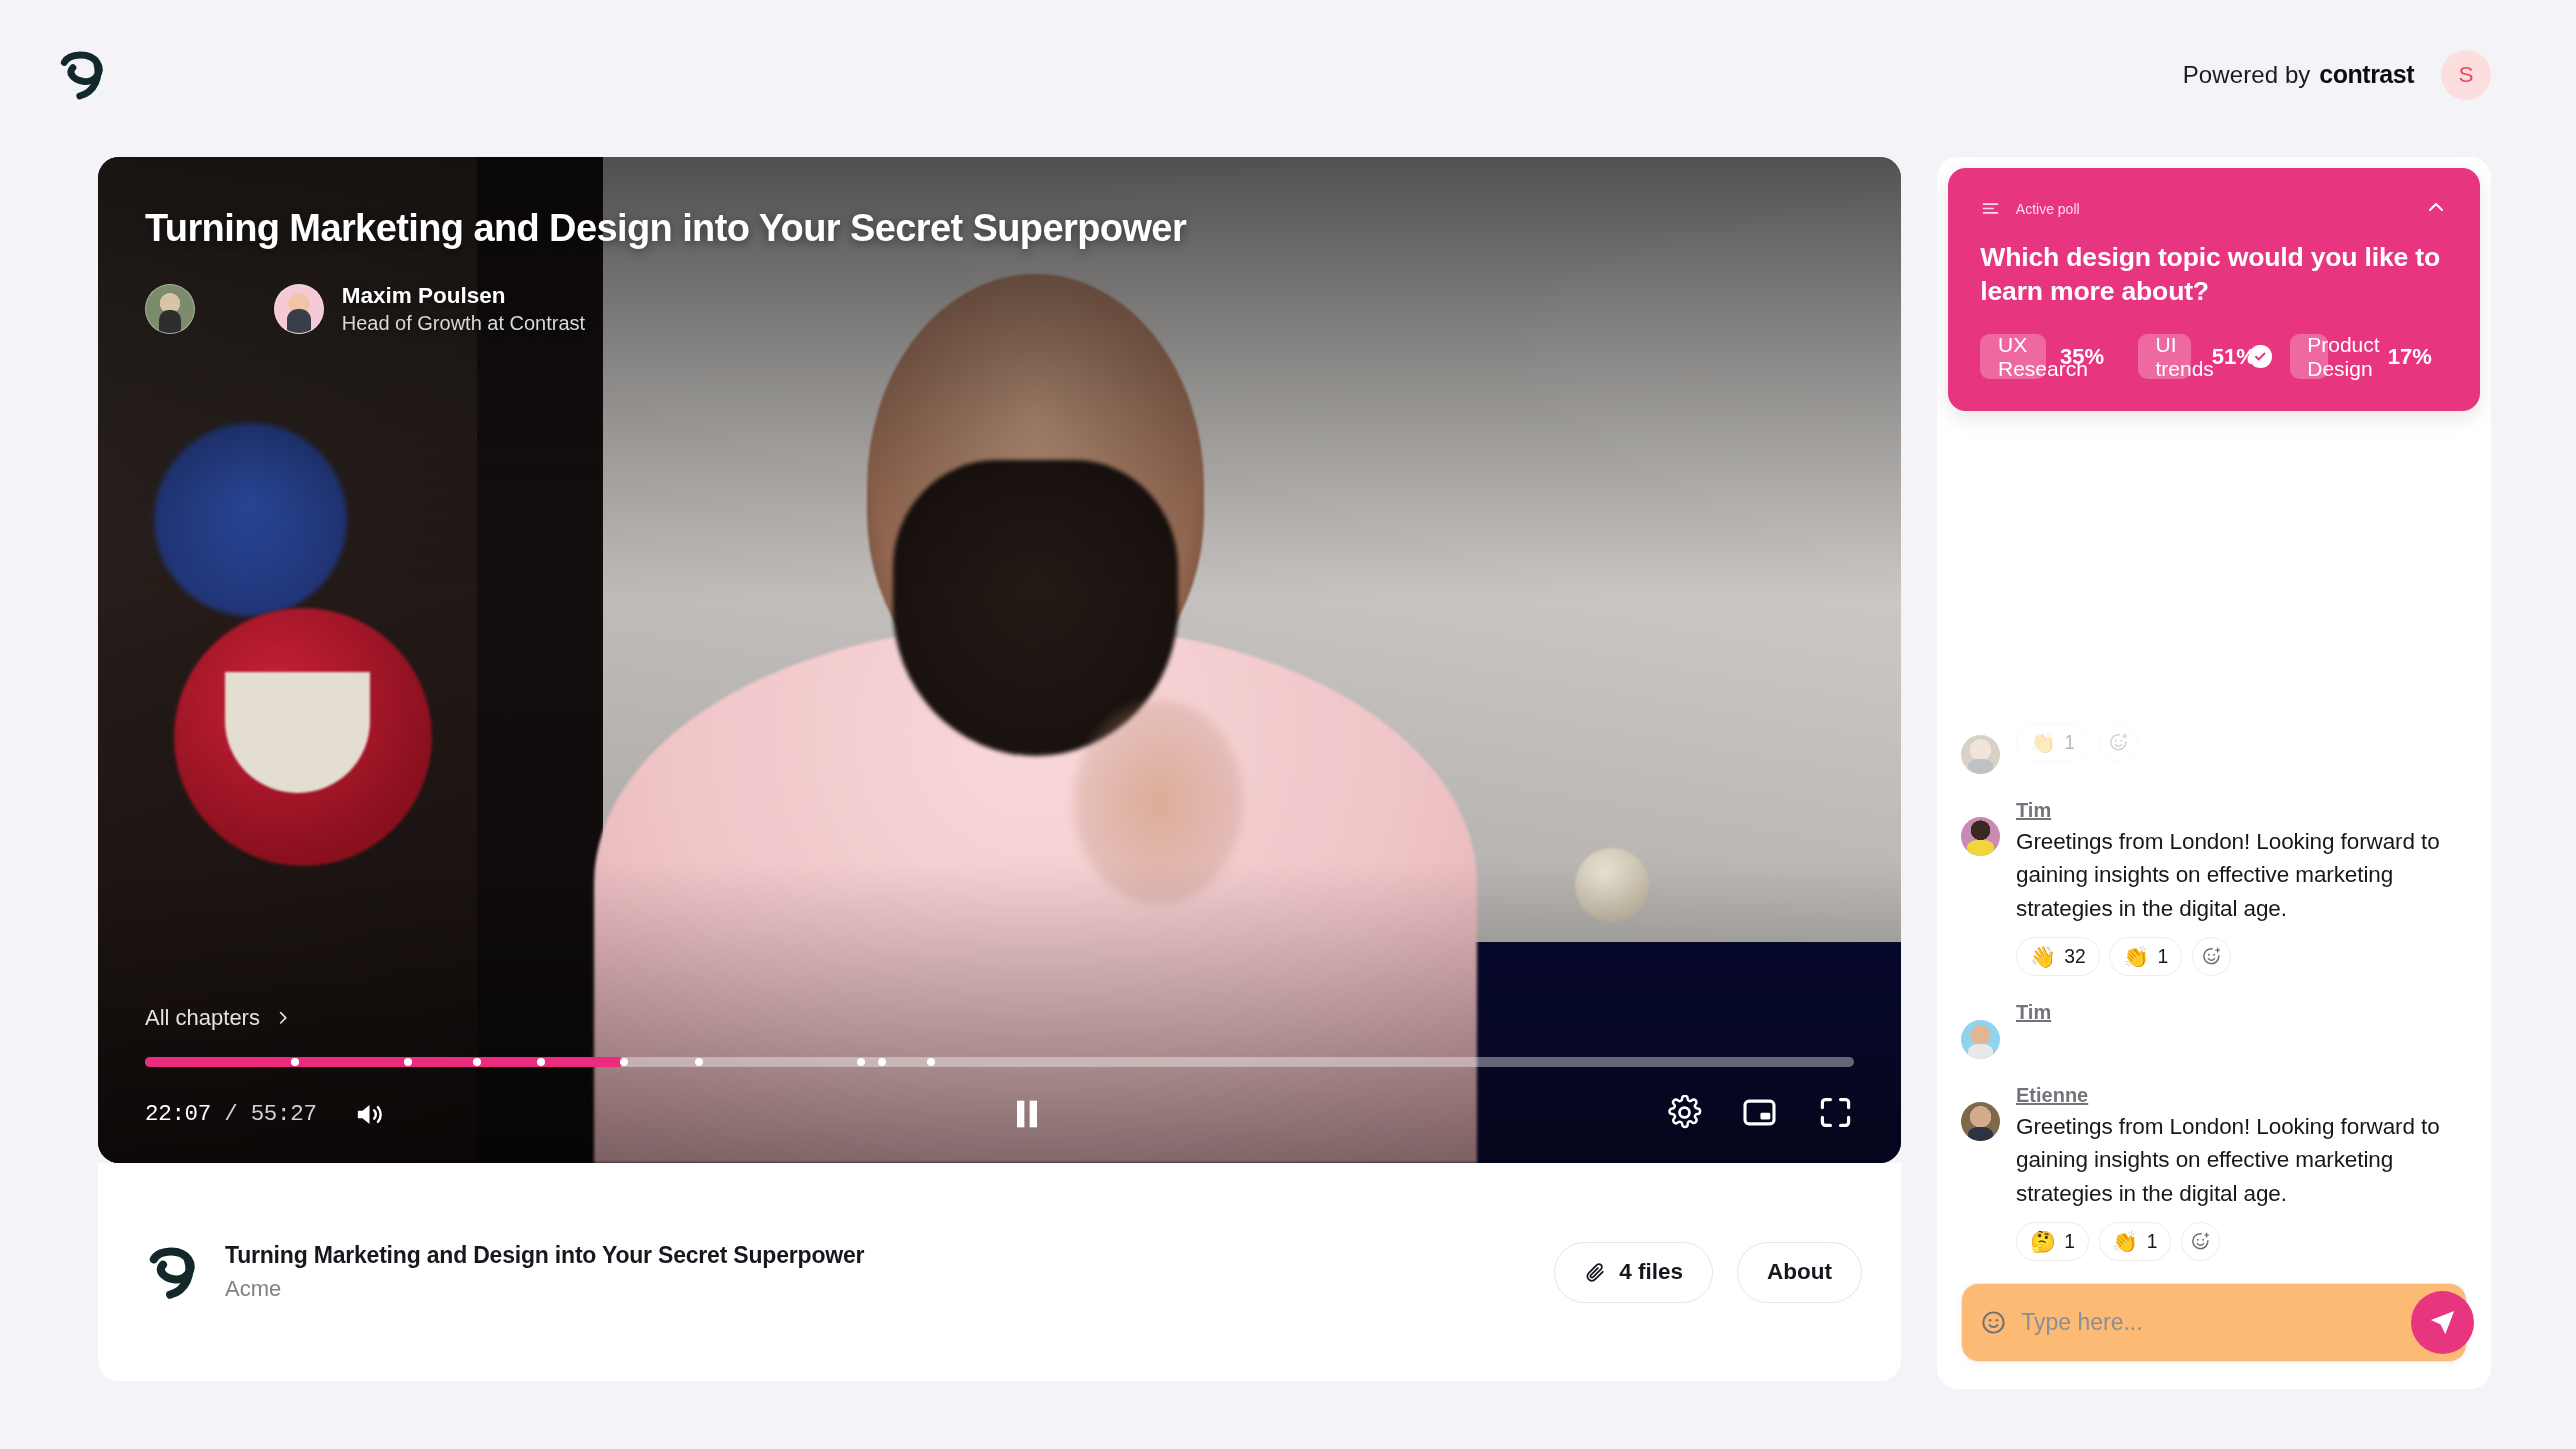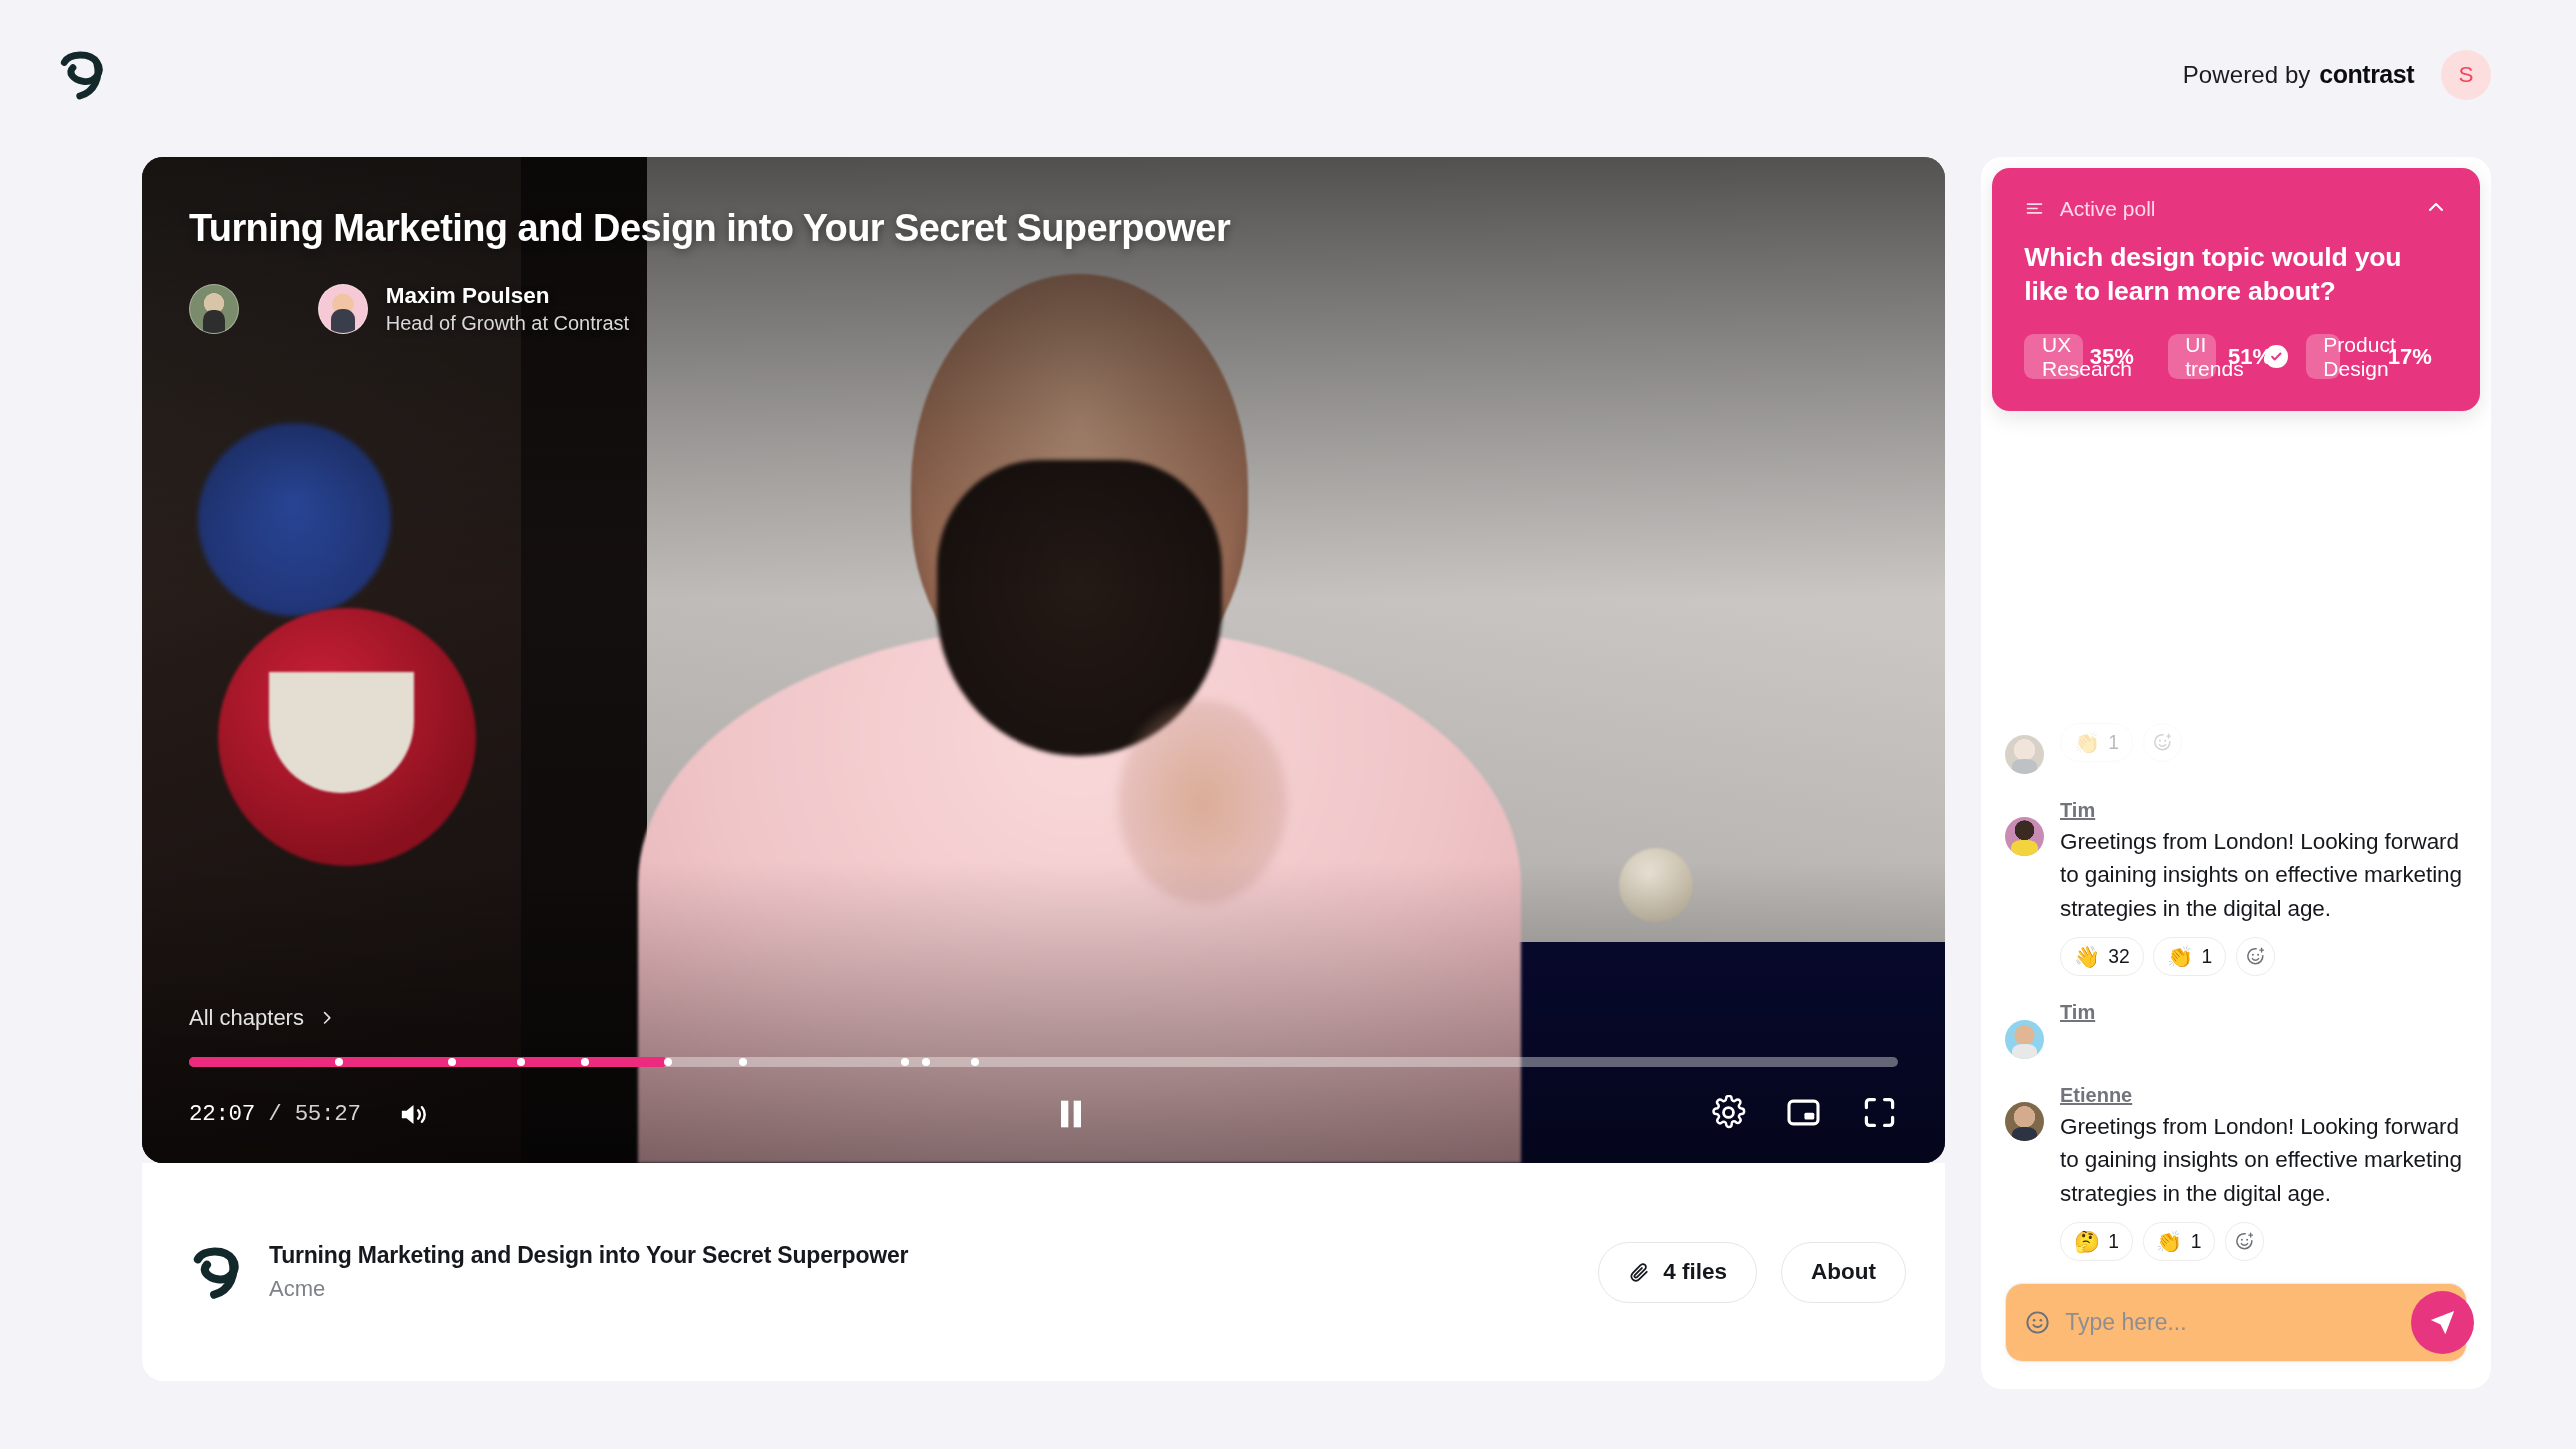--- a/index.html
+++ b/index.html
@@ -34,21 +34,20 @@
     background: #fcdede; color: #f2465f;
     font-size: 22.5px; font-weight: 500;
     display: flex; align-items: center; justify-content: center;
   }
 
   
   .main {
     display: flex; gap: 36px;
     padding: 8px 85px 0 98px;
     height: 1232px;
-    margin-left: 44px;
   }
   .left-col { width: 1803px; display: flex; flex-direction: column; }
   .right-col { flex: 1; }
 
   
   .video-card {
     position: relative;
     height: 1006px;
     border-radius: 21px;
     overflow: hidden;
@@ -175,21 +174,21 @@
     position:relative; height:1232px; background:#fff; border-radius:21px;
     overflow:hidden; display:flex; flex-direction:column;
   }
   .poll {
     position:absolute; left:11.3px; right:11.3px; top:11.3px; z-index:5;
     background:#e8357f; border-radius:17.7px; padding: 27px 32px 32px 32px;
     color:#fff; box-shadow: 0 6.4px 21px rgba(0,0,0,.10);
   }
   .poll-head { display:flex; align-items:center; justify-content:space-between; }
   .poll-head-left { display:flex; align-items:center; gap:14.5px; }
-  .poll-head-title { font-size:21px; color:#ffd9e8; }
+  .poll-head-title { font-size:14px; color:#ffd9e8; }
   .poll-question { font-size:26.6px; font-weight:700; line-height:1.28; margin-top:17.7px; letter-spacing:-0.2px; }
   .poll-options { margin-top:26px; display:flex; flex-direction:row; gap:17.7px; }
   .poll-option { position:relative; height:45px; display:flex; align-items:center; }
   .poll-bar { position:absolute; left:0; top:0; bottom:0; border-radius:9.7px;
     background: rgba(255,255,255,.26); }
   .poll-opt-label { position:relative; z-index:2; padding-left:17.7px; font-size:21px; color:#fff;
     display:flex; align-items:center; gap:11.3px; }
   .poll-check { width:22.5px; height:22.5px; border-radius:50%; background:#fff;
     display:flex; align-items:center; justify-content:center; flex:0 0 auto; }
   .poll-pct { position:absolute; right:16px; font-size:22px; font-weight:700; z-index:2; }

